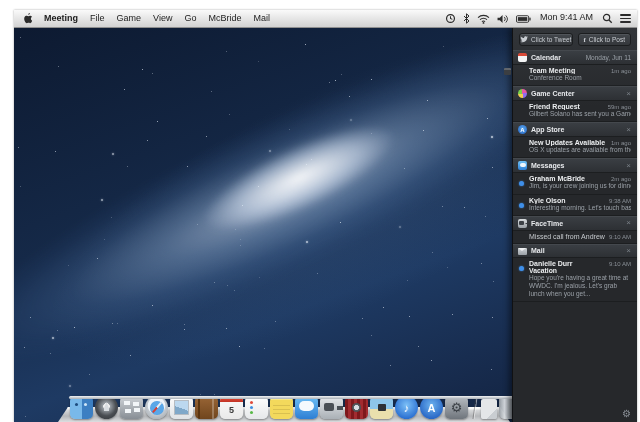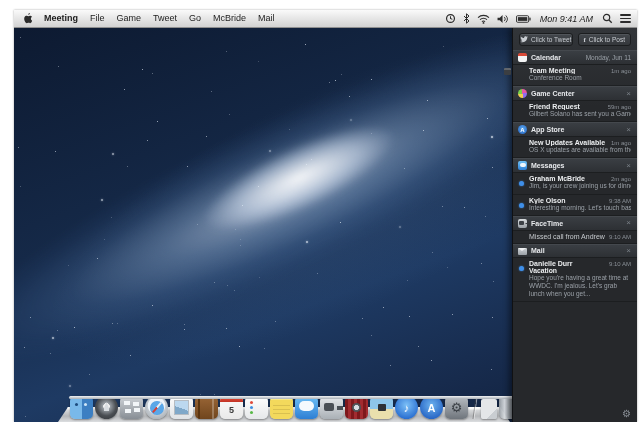--- a/index.html
+++ b/index.html
@@ -5,21 +5,21 @@
   * { margin:0; padding:0; box-sizing:border-box; }
   body { width:640px; height:422px; background:#ffffff; font-family:"Liberation Sans", sans-serif; overflow:hidden; position:relative; }
 
   .screen { position:absolute; left:14px; top:10px; width:623px; height:412px; background:#10203a; overflow:hidden; box-shadow:0 0 2px rgba(0,0,0,.35); }
 
   
   .menubar { position:absolute; top:0; left:0; right:0; height:18px; background:linear-gradient(#fafafa,#d2d2d2); border-bottom:1px solid #8f8f8f; display:flex; align-items:center; font-size:9px; color:#1d1d1d; z-index:30; }
   .apple { margin:0 6px 0 9px; display:flex; align-items:center; }
   .mitem { padding:0 6px; line-height:17px; }
   .mitem.app { font-weight:bold; }
-  .mstatus { margin-left:auto; display:flex; align-items:center; gap:7px; padding-right:6px;font-style:italic; }
+  .mstatus { margin-left:auto; display:flex; gap:7px; padding-right:6px; }
   .sicon { display:flex; align-items:center; color:#2c2c2c; }
   .clock { font-size:9px; color:#1d1d1d; padding:0 2px; }
   .nc-toggle { display:inline-block; width:11px; }
   .nc-toggle i { display:block; height:1.5px; background:#2c2c2c; margin:2px 0; border-radius:1px; }
 
   
   .desktop { position:absolute; top:18px; left:0; right:0; bottom:0; background:linear-gradient(160deg,#0d1a31 0%, #152948 38%, #1e3a63 62%, #16294a 85%, #0f1f3a 100%); overflow:hidden; }
   .galaxy-band { position:absolute; left:-140px; top:-10px; width:820px; height:340px; transform:rotate(-25deg); background:radial-gradient(ellipse 52% 26% at 50% 52%, rgba(208,222,242,.62), rgba(148,178,214,.40) 32%, rgba(92,130,180,.22) 56%, rgba(60,95,145,.10) 74%, rgba(0,0,0,0) 86%); filter:blur(2px); }
   .galaxy-core { position:absolute; left:150px; top:110px; width:270px; height:80px; transform:rotate(-25deg); background:radial-gradient(closest-side, rgba(255,255,255,.92), rgba(226,236,250,.48) 48%, rgba(0,0,0,0) 78%); filter:blur(3px); }
   .galaxy-glow { position:absolute; left:-60px; top:-40px; width:780px; height:420px; transform:rotate(-25deg); background:radial-gradient(ellipse 55% 35% at 50% 50%, rgba(120,156,200,.18), rgba(0,0,0,0) 75%); }
@@ -110,21 +110,21 @@
 
   <div class="menubar">
     <span class="apple">
       <svg width="9" height="11" viewBox="0 0 17 21">
           <path fill="#2b2b2b" d="M12.2 2.2c.8-1 .7-2.2.7-2.2s-1.3.1-2.1 1c-.8.9-.7 2.1-.7 2.1s1.3.1 2.1-.9zM15 11.1c0-2.5 2-3.7 2.1-3.8-1.1-1.7-2.9-1.9-3.5-2-1.5-.1-2.9.9-3.6.9-.7 0-1.9-.9-3.1-.8C5.3 5.4 3.8 6.3 3 7.8c-1.7 2.9-.4 7.2 1.2 9.5.8 1.1 1.7 2.4 3 2.3 1.2 0 1.6-.8 3.1-.8s1.9.8 3.1.8c1.3 0 2.1-1.2 2.9-2.3.9-1.3 1.3-2.6 1.3-2.7-.1 0-2.6-1-2.6-3.5z"></path>
         </svg>
     </span>
     <span class="mitem app">Meeting</span>
     <span class="mitem">File</span>
     <span class="mitem">Game</span>
-    <span class="mitem">Tweet</span>
+    <span class="mitem">View</span>
     <span class="mitem">Go</span>
     <span class="mitem">McBride</span>
     <span class="mitem">Mail</span>
 
     <span class="mstatus">
       <span class="sicon">
         <svg width="11" height="11" viewBox="0 0 12 12">
             <circle cx="6" cy="6" r="4.3" fill="none" stroke="#2c2c2c" stroke-width="1.3"></circle>
             <path d="M6 3.6 V6 L8 7" stroke="#2c2c2c" stroke-width="1.1" fill="none"></path>
           </svg>

